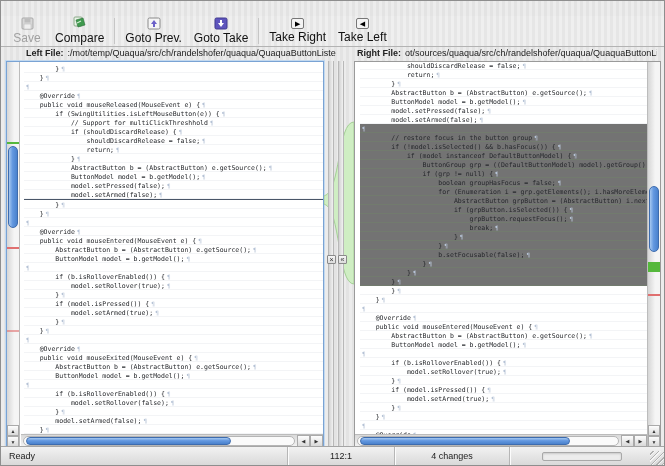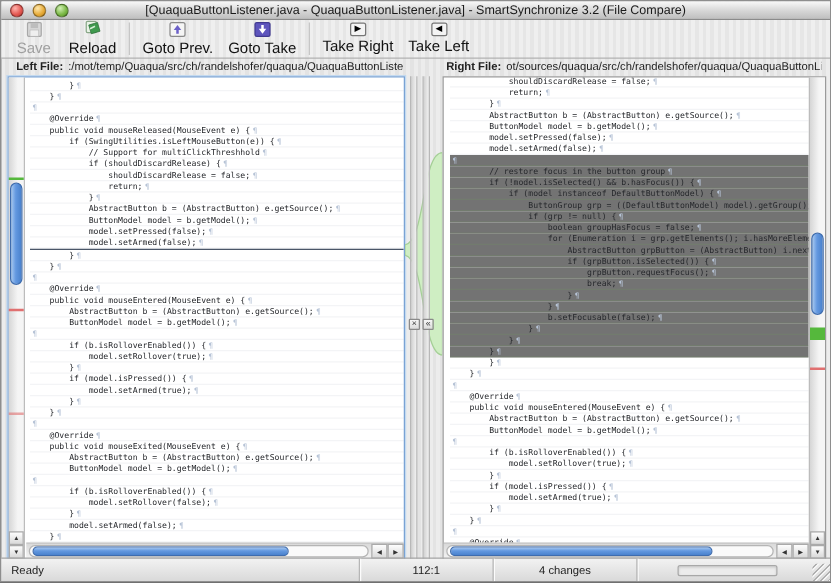--- a/index.html
+++ b/index.html
@@ -35,21 +35,21 @@
   .tbtn .ticon{height:15px;display:flex;align-items:center;justify-content:center;}
   .tbtn .tlabel{font-size:12px;color:#111;margin-top:1px;white-space:nowrap;}
   .tbtn.disabled .tlabel{color:#a0a0a0;}
   .tsep{width:1px;background:#c6c6c6;margin:2px 4px;}
   .icon-box{width:13px;height:11px;border:1px solid #777;border-radius:2px;background:#f4f4f4;
     display:flex;align-items:center;justify-content:center;font-size:7px;line-height:1;}
   
   .fileheaders{position:absolute;left:0;top:46px;right:0;height:14px;font-size:9px;color:#222;}
   .fh{position:absolute;top:1px;white-space:nowrap;overflow:hidden;}
   .fh b{font-weight:bold;margin-right:4px;}
-  .fh-left{left:12px;width:318px;}
+  .fh-left{left:25px;width:318px;}
   .fh-right{left:356px;width:300px;}
   
   .main{position:absolute;left:0;top:60px;right:0;height:387px;}
   .pane{position:absolute;top:0;height:387px;background:#fff;}
   .pane-left{left:5px;width:318px;border:1px solid #7aa3d4;box-shadow:0 0 0 1px #c3d9ef;}
   .pane-right{left:353px;width:307px;border:1px solid #9a9a9a;}
   .code{position:absolute;top:0;bottom:13px;overflow:hidden;
     font-family:"DejaVu Sans Mono","Liberation Mono",monospace;
     font-size:6.5px;line-height:9px;color:#26282c;white-space:pre;}
   .code-left{left:14px;right:0;padding:2px 0 0 3px;}
@@ -104,49 +104,41 @@
   .sprog{width:80px;height:9px;margin:0 4px 0 8px;border:1px solid #a8a8a8;border-radius:2px;
     background:#ececec;box-shadow:inset 0 1px 2px rgba(0,0,0,.15);}
   .grip{width:14px;height:14px;align-self:flex-end;
     background:repeating-linear-gradient(135deg,transparent 0 2px,#b0b0b0 2px 3px,#f5f5f5 3px 4px);}
 </style>
 </head>
 <body>
 
 <div class="window">
 
-  <div class="titlebar">
-    <div class="lights">
-      <div class="light red"></div>
-      <div class="light yellow"></div>
-      <div class="light green"></div>
-    </div>
-    <div class="title-text">[QuaquaButtonListener.java - QuaquaButtonListener.java] - SmartSynchronize 3.2 (File Compare)</div>
-  </div>
 
   <div class="toolbar">
     <button class="tbtn disabled">
       <span class="ticon">
         <svg width="13" height="13" viewBox="0 0 13 13">
             <rect x="1" y="1" width="11" height="11" rx="1" fill="#d8d8d8" stroke="#a8a8a8"></rect>
             <rect x="3.5" y="1.5" width="6" height="4" fill="#bdbdbd"></rect>
             <rect x="3" y="7" width="7" height="5" fill="#efefef" stroke="#b5b5b5" stroke-width="0.5"></rect>
           </svg>
       </span>
       <span class="tlabel">Save</span>
     </button>
     <button class="tbtn">
       <span class="ticon">
         <svg width="15" height="14" viewBox="0 0 15 14">
             <rect x="2" y="1" width="8" height="9" rx="1" fill="#e9f3e7" stroke="#8aa889"></rect>
             <path d="M4 4 L11 2 L13 9 L6 11 Z" fill="#3f9a4e" stroke="#2c6e38" stroke-width="0.6"></path>
             <path d="M5 7 L9 5" stroke="#d7eed7" stroke-width="1.2"></path>
           </svg>
       </span>
-      <span class="tlabel">Reload</span>
+      <span class="tlabel">Compare</span>
     </button>
     <div class="tsep"></div>
     <button class="tbtn">
       <span class="ticon">
         <svg width="14" height="13" viewBox="0 0 14 13">
             <rect x="1" y="1" width="12" height="11" rx="1.5" fill="#f5f5f5" stroke="#8a8a8a"></rect>
             <path d="M7 3 L10 7 L8 7 L8 10 L6 10 L6 7 L4 7 Z" fill="#6b60c8"></path>
           </svg>
       </span>
       <span class="tlabel">Goto Prev.</span>

